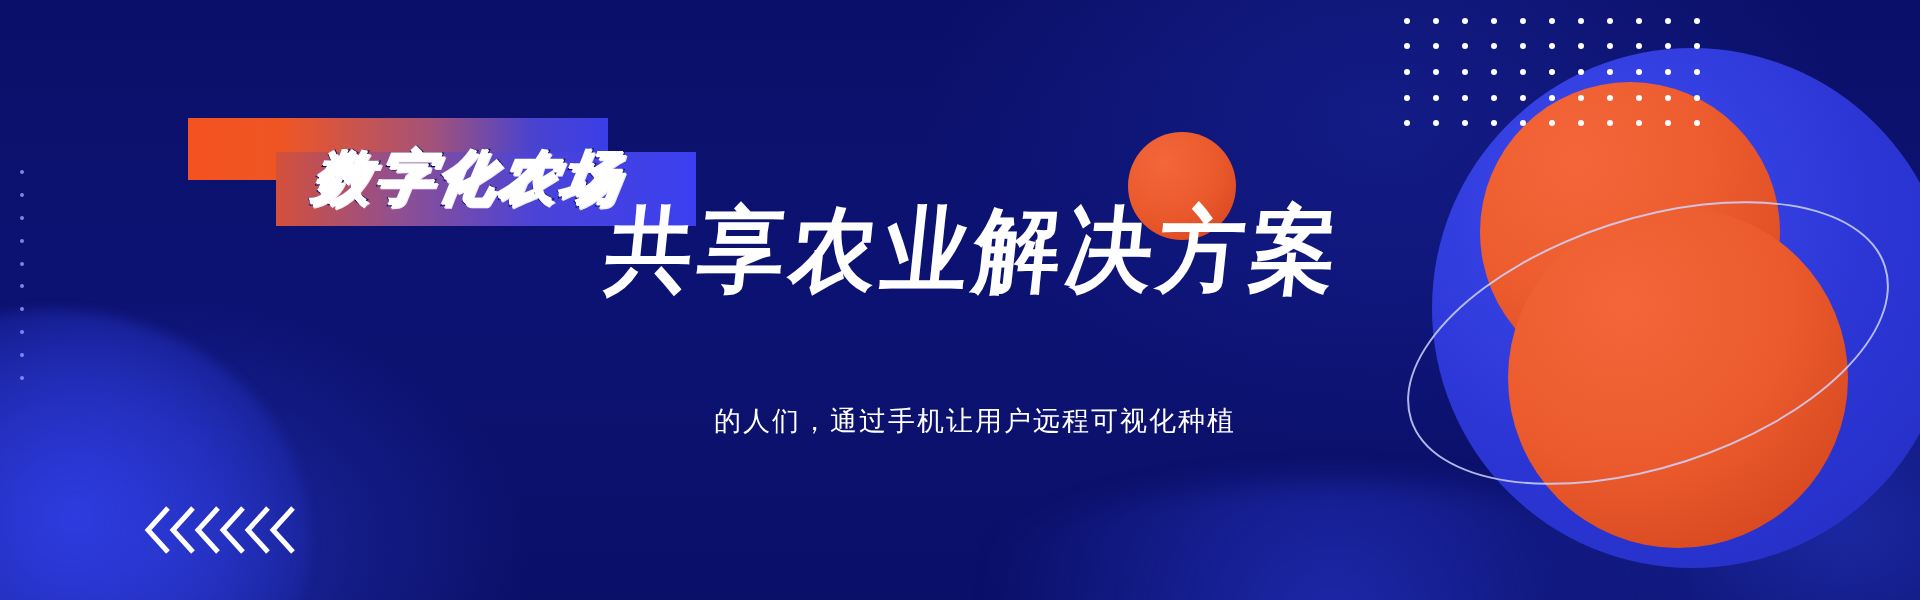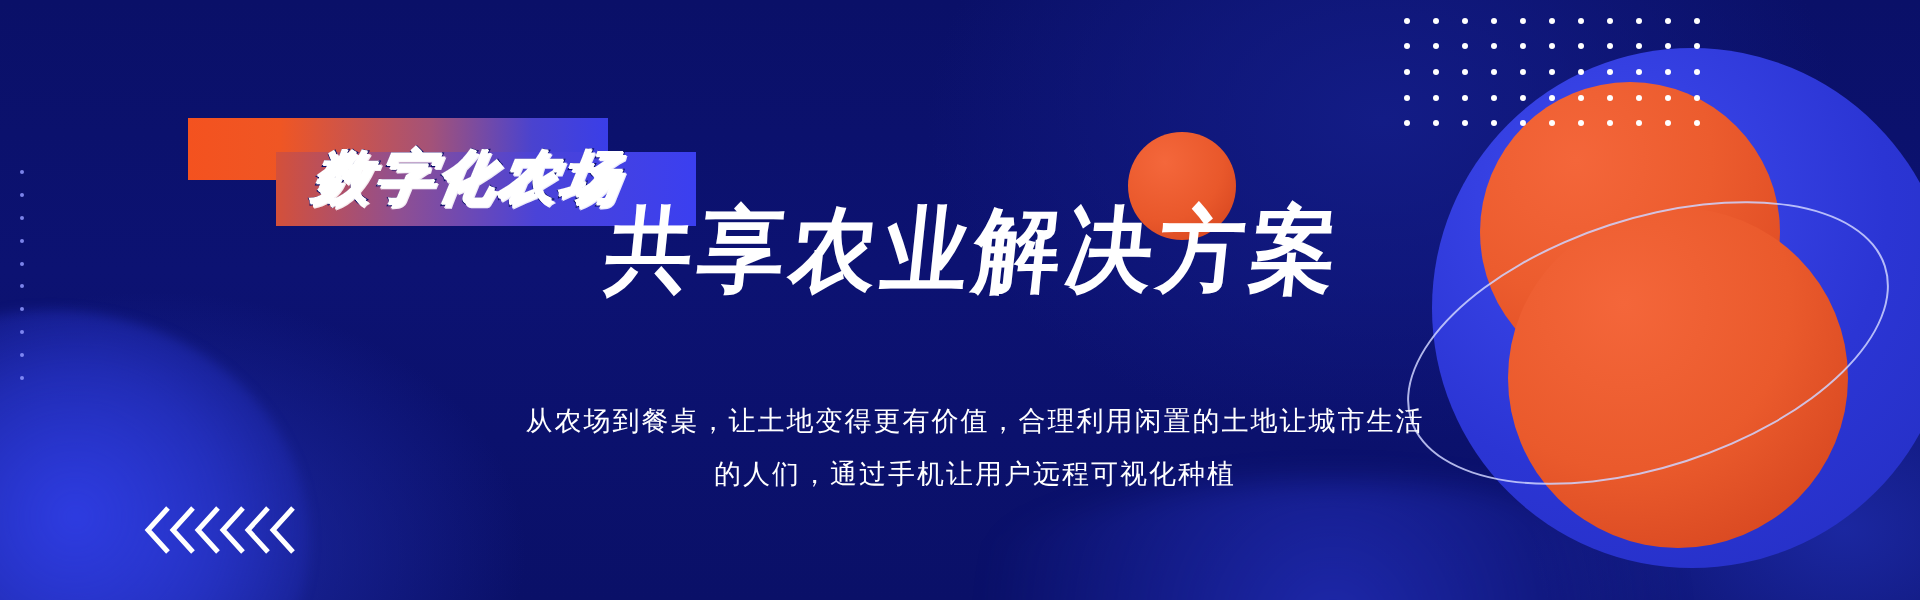--- a/index.html
+++ b/index.html
@@ -257,17 +257,16 @@
     <div class="tag-bar-top"></div>
     <div class="tag-bar-bottom"></div>
     <div class="tag-text">数字化农场</div>
   </div>
 
   <div class="heading">
     <span class="h-inner">共享农业解决方案</span>
   </div>
 
   <div class="subtitle">
-    <p>从农场到餐桌，让土地变得更有价值，合理利用闲置的土地让城市生活</p>
     <p>的人们，通过手机让用户远程可视化种植</p>
   </div>
 
 </div>
 
 </body></html>

